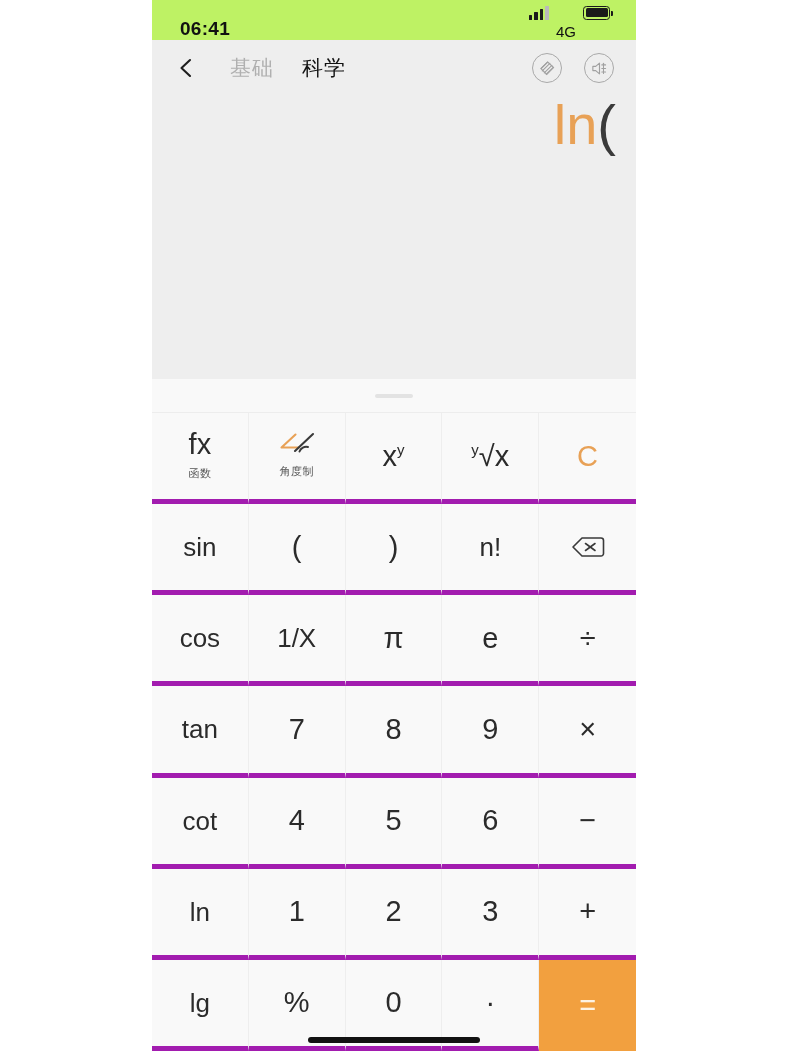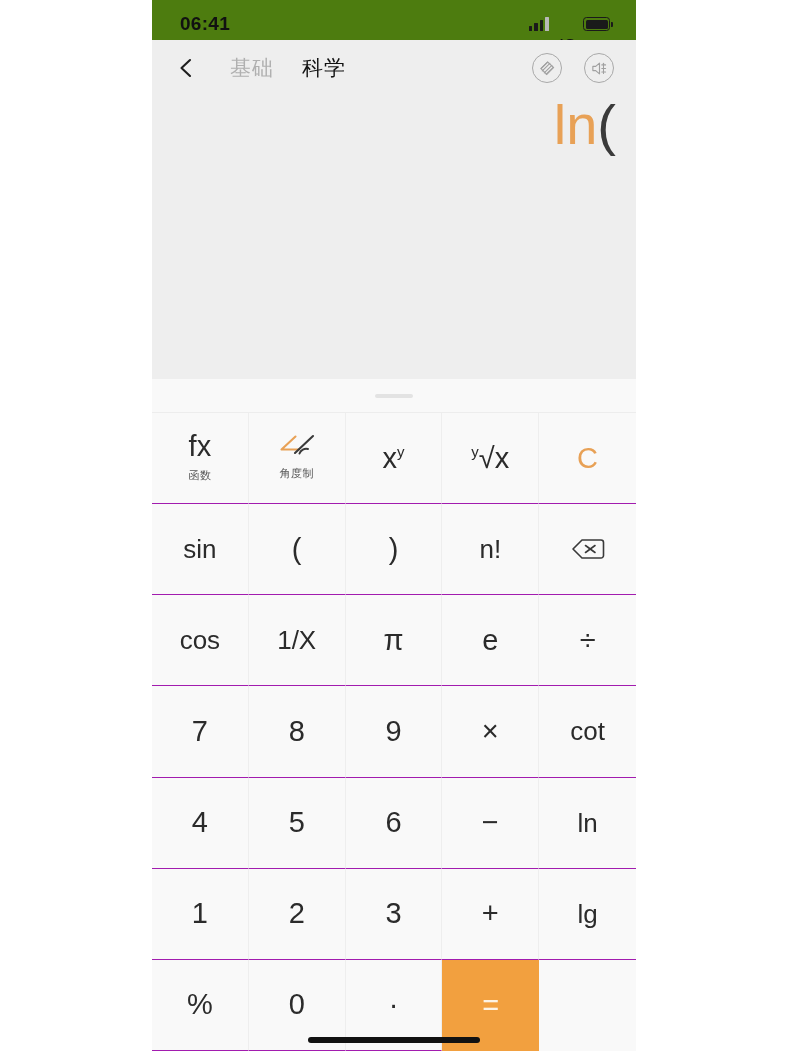--- a/index.html
+++ b/index.html
@@ -30,25 +30,25 @@
     display: flex;
     flex-direction: column;
     overflow: hidden;
   }
 
   
   .statusbar {
     height: 40px;
     flex: 0 0 40px;
     display: flex;
-    align-items: center;
+    align-items: flex-end;
     justify-content: space-between;
     padding: 8px 26px 0 28px;
     box-sizing: border-box;
-    background: #4d7c0f;
+    background: #bef264;
   }
   .status-time {
     font-size: 19px;
     font-weight: bold;
     color: #111111;
     letter-spacing: 0.3px;
   }
   .status-right {
     display: flex;
     align-items: center;
@@ -204,21 +204,21 @@
     border-top: 1px solid #ededed;
   }
   .key {
     position: relative;
     display: flex;
     flex-direction: column;
     align-items: center;
     justify-content: center;
     background: #f9f9f9;
     border-right: 1px solid #eeeeee;
-    border-bottom: 1px solid #a21caf;
+    border-bottom: 5px solid #a21caf;
     cursor: pointer;
     user-select: none;
   }
   .key:nth-child(5n) { border-right: none; }
   .key .lbl {
     font-size: 26px;
     color: #2b2b2b;
     font-weight: 400;
     line-height: 1;
   }
@@ -383,20 +383,23 @@
           <span class="lbl big">π</span>
         </div>
         <div class="key">
           <span class="lbl big">e</span>
         </div>
         <div class="key">
           <span class="lbl big">÷</span>
         </div>
 
         <div class="key">
+          <span class="lbl">tan</span>
+        </div>
+        <div class="key">
           <span class="lbl big">7</span>
         </div>
         <div class="key">
           <span class="lbl big">8</span>
         </div>
         <div class="key">
           <span class="lbl big">9</span>
         </div>
         <div class="key">
           <span class="lbl big">×</span>

